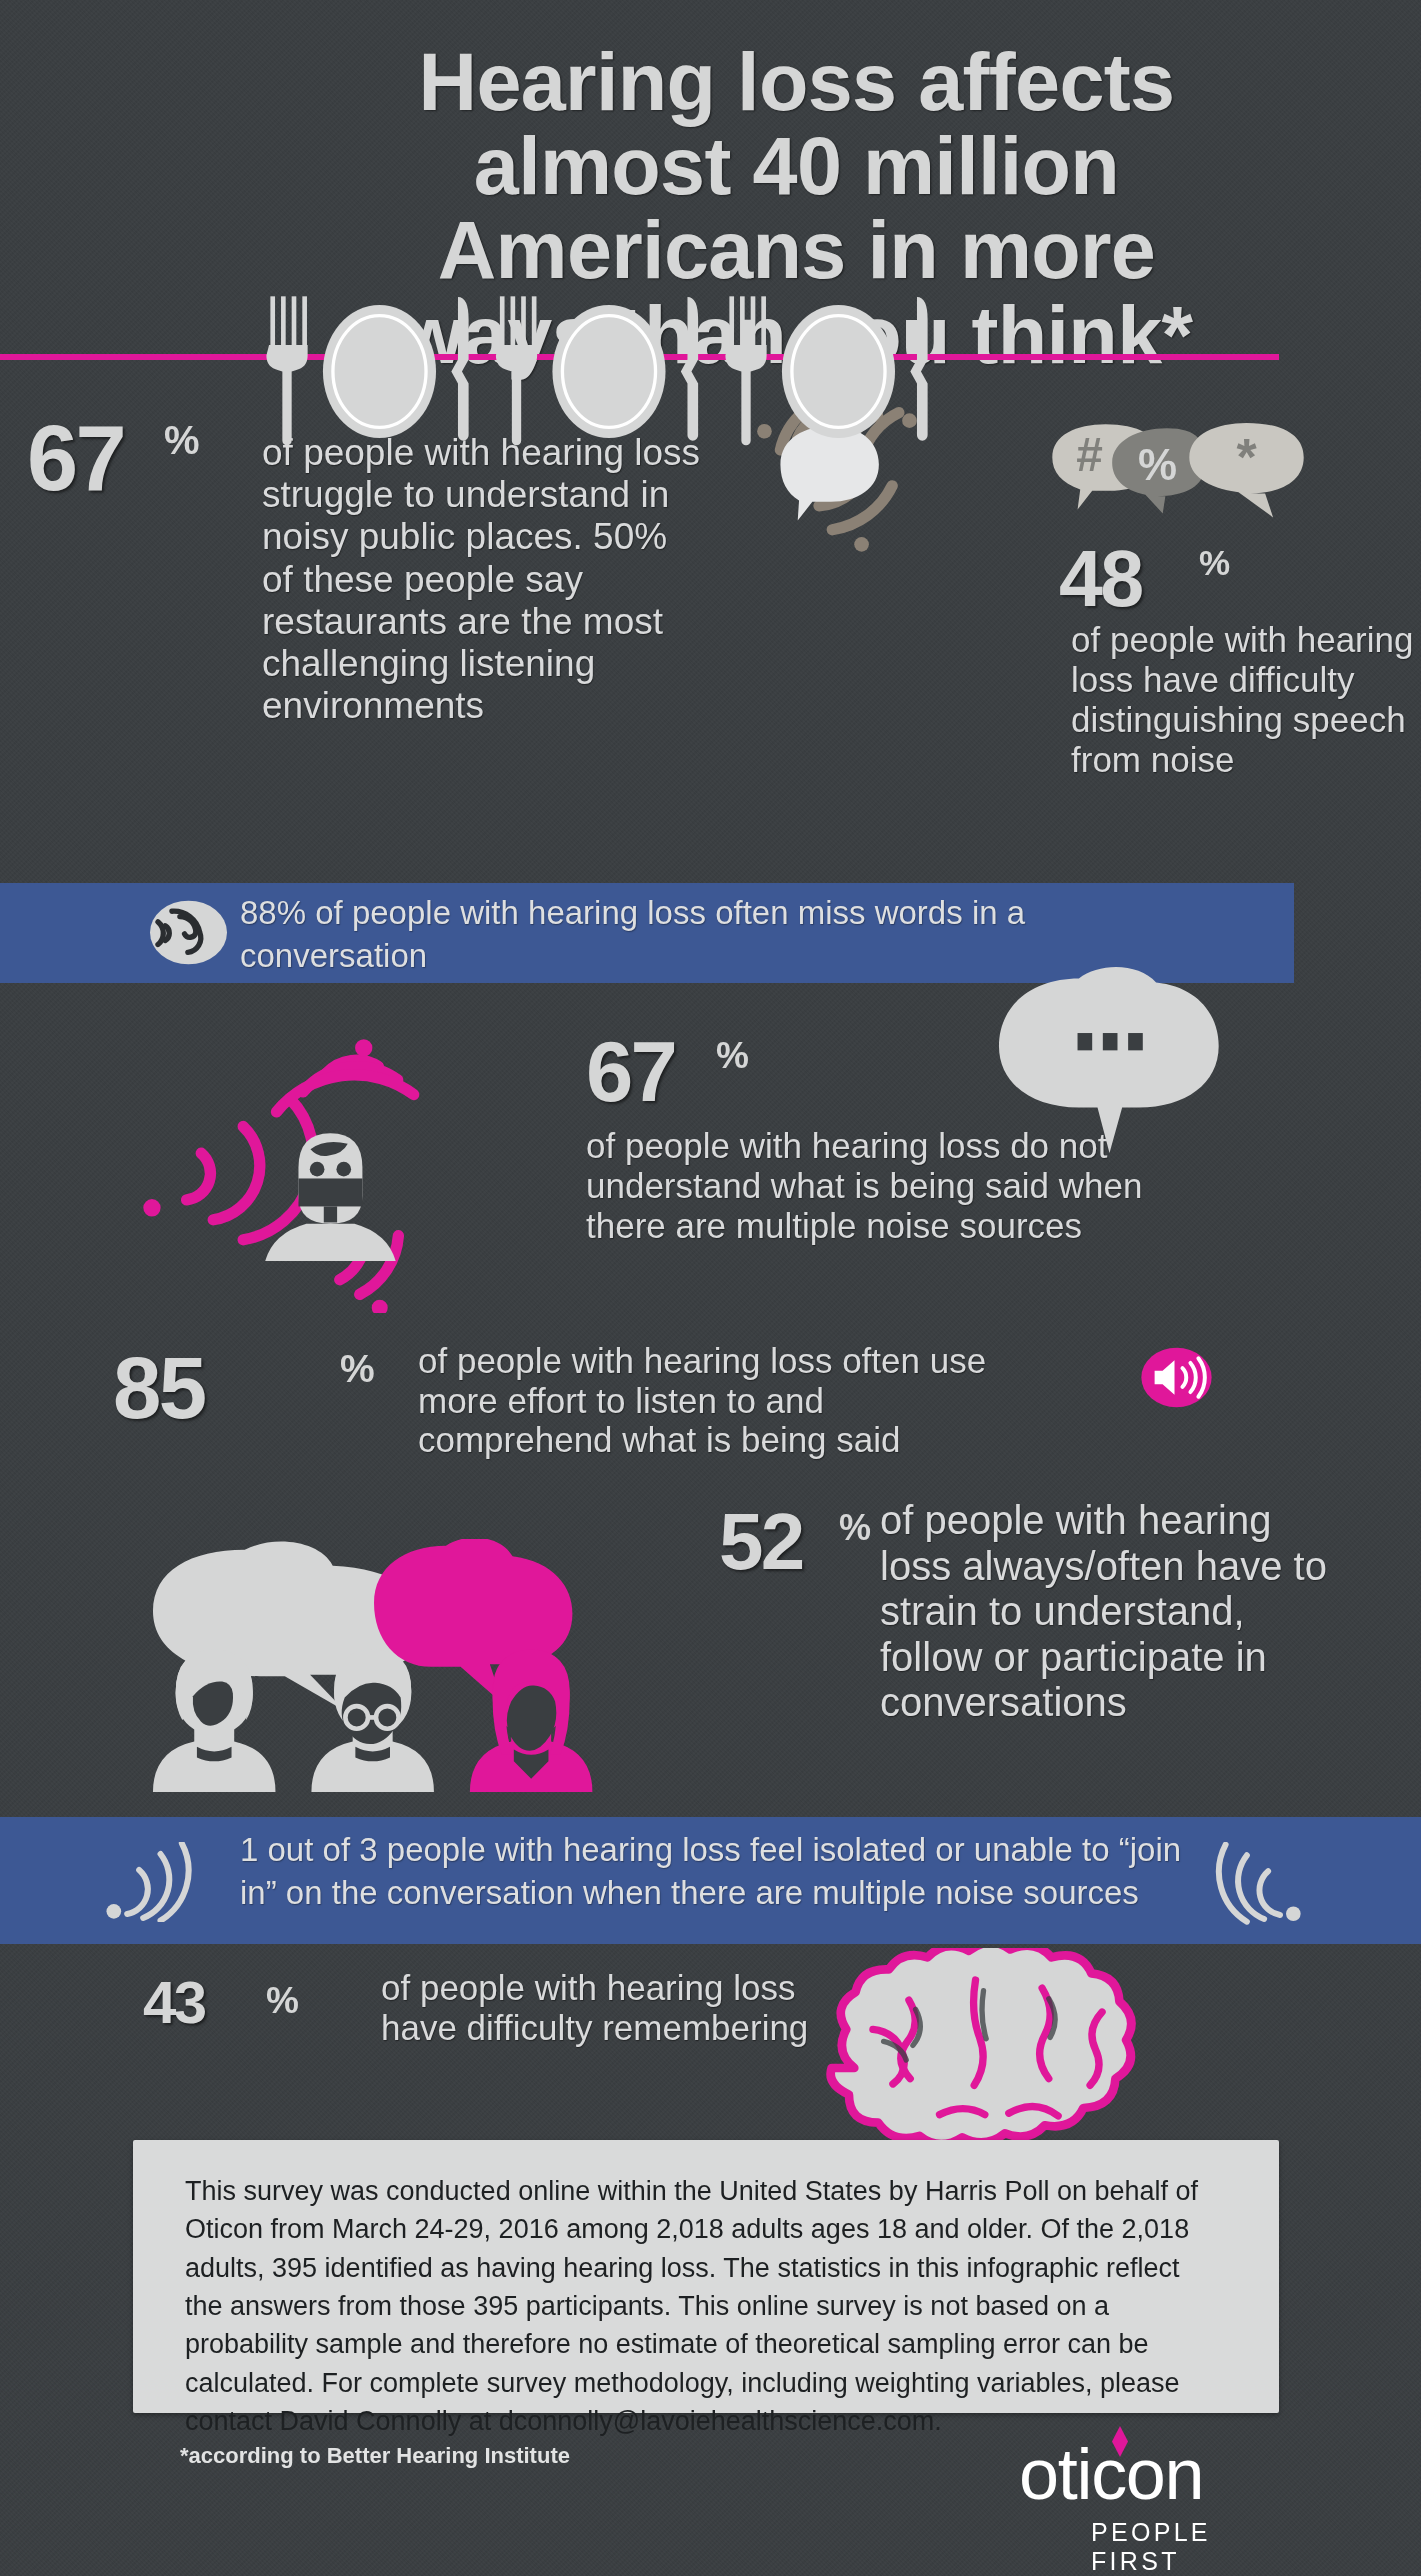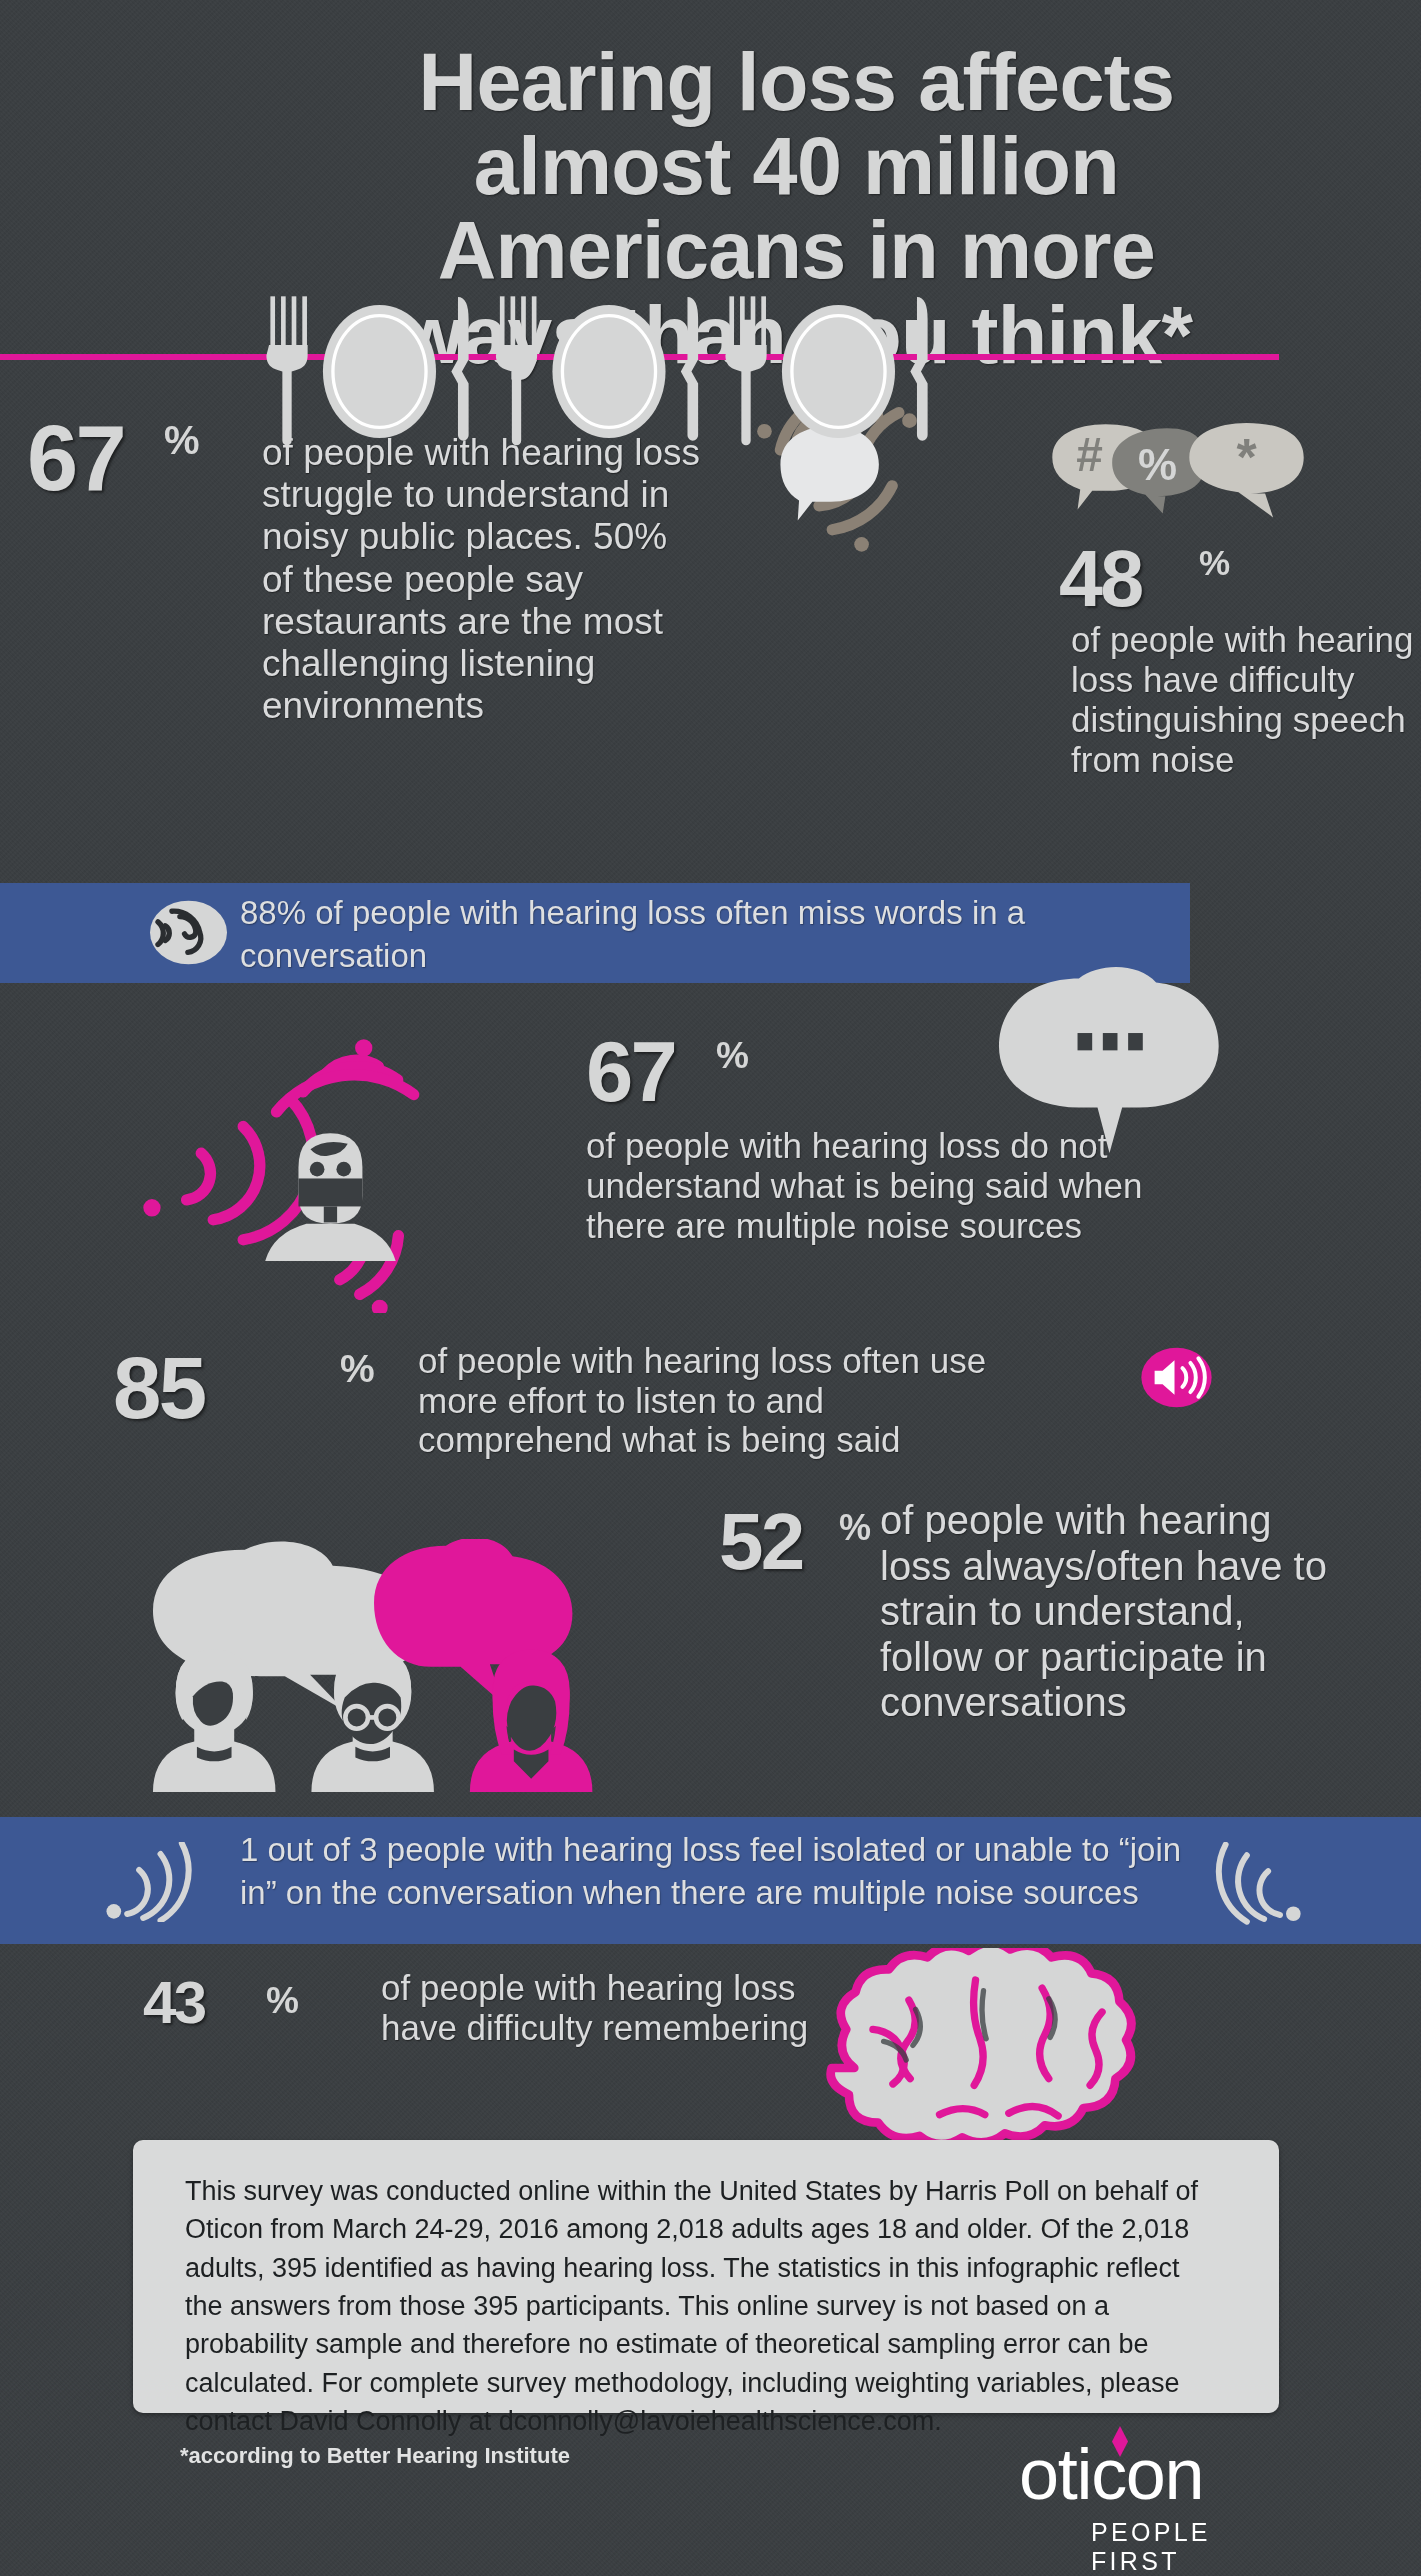--- a/index.html
+++ b/index.html
@@ -59,21 +59,21 @@
   .table-set { position:absolute; left:266px; top:293px; width:666px; height:153px; }
 
   
   .s2bubbles { position:absolute; left:1039px; top:416px; width:286px; height:127px; }
   .s2-num { position:absolute; left:1059px; top:533px; font-size:79px; }
   .s2-pct { position:absolute; left:1199px; top:543px; font-size:35px; color:#d5d6d6; font-weight:bold; }
   .s2-txt { position:absolute; left:1059px; top:620px; width:346px; font-size:35px;margin-left:12px; }
 
   
   .banner1 {
-    position:absolute; left:0; top:883px; width:1190px; height:100px;
+    position:absolute; left:0; top:883px; width:1294px; height:100px;
     background:#3d5894;
   }
   .banner1 .eartag { position:absolute; left:148px; top:14.7px; width:81px; height:69px; }
   .banner1 .btxt {
     position:absolute; left:240px; top:9.3px; width:866px;
     color:#dedfe0; font-size:33px; line-height:1.28;
     text-shadow:0.7px 0.7px 1.3px rgba(0,0,0,.35);
   }
 
   
@@ -114,21 +114,21 @@
 
   
   .s6-num { position:absolute; left:143px; top:1968px; font-size:60px; }
   .s6-pct { position:absolute; left:266px; top:1980px; font-size:37px; color:#d5d6d6; font-weight:bold; }
   .s6-txt { position:absolute; left:381px; top:1968px; width:493px; font-size:35px; }
   .brain { position:absolute; left:809px; top:1948px; width:373px; height:220px; }
 
   
   .methodbox {
     position:absolute; left:133px; top:2140px; width:1146px; height:273px;
-    background:#d9dada; border-radius:10px;
+    background:#d9dada; border-radius:2px;
     box-shadow:0 2px 5.3px rgba(0,0,0,.35);
   }
   .methodbox p {
     position:absolute; left:52px; top:32px; width:1039px;
     color:#1d2022; font-size:27px; line-height:1.42;
   }
 
   .footnote {
     position:absolute; left:180px; top:2443px;
     color:#e2e3e3; font-size:22px; font-weight:bold;

